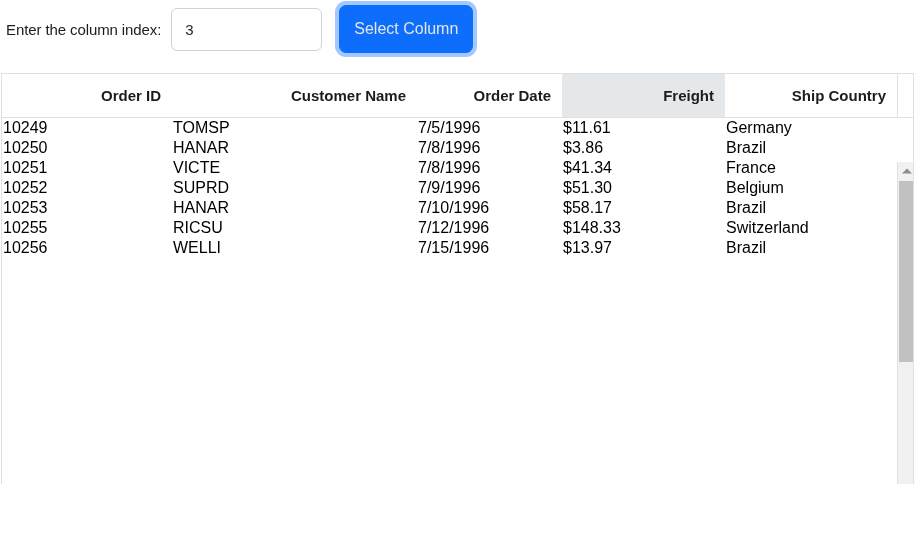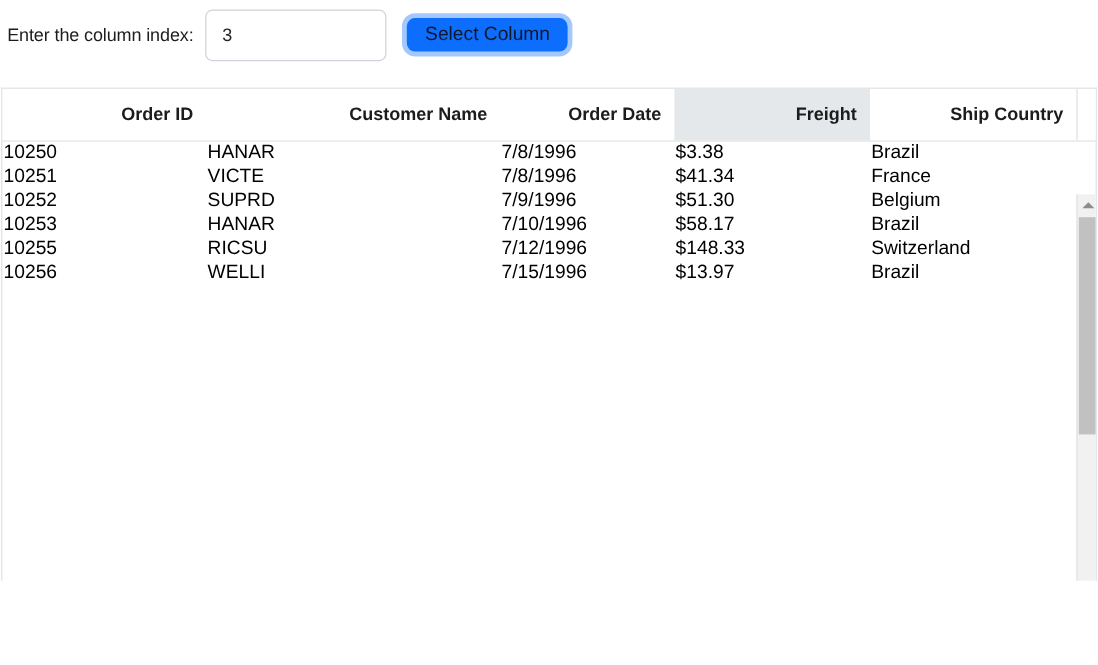--- a/index.html
+++ b/index.html
@@ -38,26 +38,26 @@
     background: #ffffff;
     font-family: "Liberation Sans", sans-serif;
     font-size: 15px;
     color: #212529;
     padding: 0 13px;
     outline: none;
   }
   #select-column-button {
     margin-left: 17px;
     width: 134px;
-    height: 28px;
+    height: 48px;
     background: #0d6efd;
     border: 1px solid #0d6efd;
     border-radius: 7px;
     box-shadow: 0 0 0 4px rgba(49,132,253,0.45);
-    color: #0f172a;
+    color: #e5e5e5;
     font-family: "Liberation Sans", sans-serif;
     font-size: 16px;
     line-height: 1;
     cursor: pointer;
     padding: 0;
   }
 
   
   #grid {
     position: absolute;
@@ -194,24 +194,31 @@
     <table>
       <colgroup>
         <col class="col-orderid">
         <col class="col-customer">
         <col class="col-orderdate">
         <col class="col-freight">
         <col class="col-shipcountry">
       </colgroup>
       <tbody id="body-rows">
           <tr>
+            <td class="align-right">10249</td>
+            <td class="align-left">TOMSP</td>
+            <td class="align-right">7/5/1996</td>
+            <td class="align-right selected-col">$11.61</td>
+            <td class="align-left">Germany</td>
+          </tr>
+          <tr>
             <td class="align-right">10250</td>
             <td class="align-left">HANAR</td>
             <td class="align-right">7/8/1996</td>
-            <td class="align-right selected-col">$3.38</td>
+            <td class="align-right selected-col">$3.86</td>
             <td class="align-left">Brazil</td>
           </tr>
           <tr>
             <td class="align-right">10251</td>
             <td class="align-left">VICTE</td>
             <td class="align-right">7/8/1996</td>
             <td class="align-right selected-col">$41.34</td>
             <td class="align-left">France</td>
           </tr>
           <tr>

